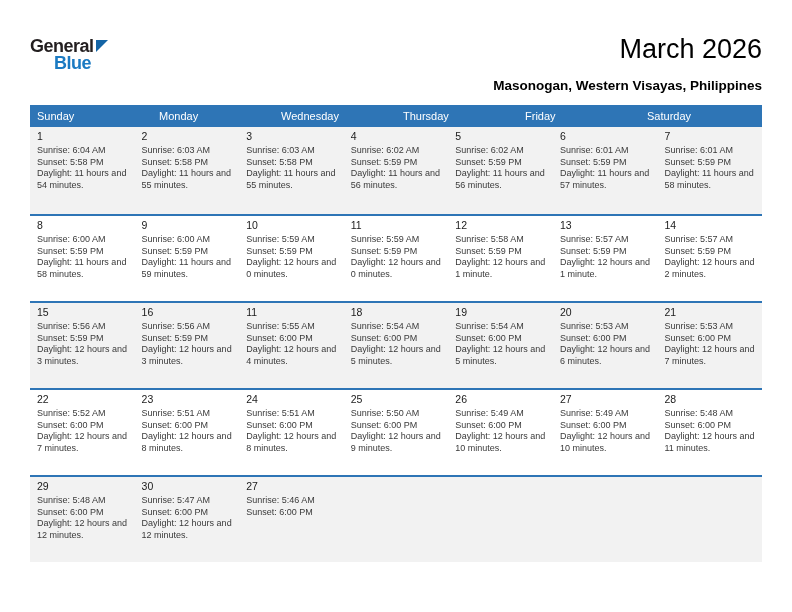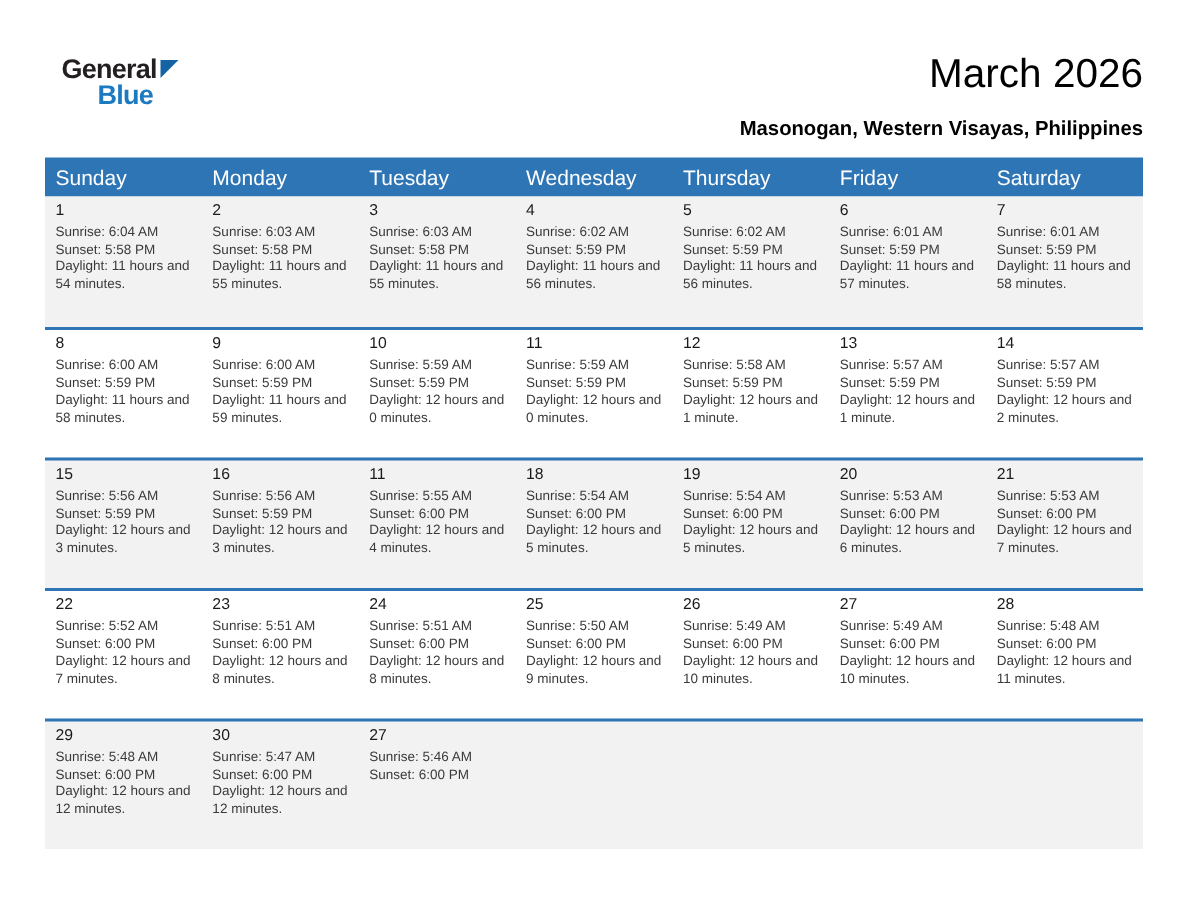--- a/index.html
+++ b/index.html
@@ -3,35 +3,35 @@
 <meta charset="utf-8">
 <style>
   * { margin:0; padding:0; box-sizing:border-box; }
   html,body { width:792px; height:612px; }
   body {
     background:#ffffff;
     font-family:"Liberation Sans","DejaVu Sans",sans-serif;
     position:relative;
     overflow:hidden;
   }
-  .logo { position:absolute; left:41px; top:36px; }
+  .logo { position:absolute; left:30px; top:36px; }
   .logo-row1 { display:flex; align-items:flex-start; }
   .logo-general { font-size:18px; font-weight:bold; color:var(--logo-dark,#231F20); letter-spacing:-0.5px; }
   .logo-triangle {
     width:0; height:0;
     border-top:12px solid var(--logo-tri,#1464A5);
     border-right:12px solid transparent;
     margin-top:4px; margin-left:2px;
   }
   .logo-blue { font-size:18px; font-weight:bold; color:var(--logo-blue,#1B7AC2); margin-left:24px; margin-top:-4px; letter-spacing:-0.5px; }
   .month-title { position:absolute; top:34px; right:30px; font-size:27px; color:#000; }
   .location { position:absolute; top:78px; right:30px; font-size:13.5px; font-weight:bold; color:#000; }
   .calendar { position:absolute; left:30px; top:105px; width:732px; }
   .weekday-row { display:flex; background:var(--accent,#2E75B6); }
-  .weekday-cell { flex:1; color:#ffffff; font-size:14px; padding:5px 0 5px 7px; }
+  .weekday-cell { flex:1; color:#ffffff; font-size:11px; padding:5px 0 5px 7px; }
   .week-row { display:flex; min-height:87px; background:#ffffff; }
   .week-row + .week-row { border-top:2px solid var(--accent,#2E75B6); }
   .week-row.alt { background:var(--row-alt,#F2F2F2); }
   .day-cell { flex:1; padding:3px 7px 0 7px; overflow:hidden; }
   .day-num { font-size:10.5px; color:#1a1a1a; margin-bottom:3px; }
   .day-info { font-size:9px; line-height:11.5px; color:var(--text-dark,#3A3A3A); }
 </style>
 </head>
 <body>
 
@@ -43,21 +43,20 @@
   <div class="logo-blue">Blue</div>
 </div>
 
 <div class="month-title">March 2026</div>
 <div class="location">Masonogan, Western Visayas, Philippines</div>
 
 <div class="calendar">
   <div class="weekday-row" id="weekday-row">
       <div class="weekday-cell">Sunday</div>
       <div class="weekday-cell">Monday</div>
-      <div class="weekday-cell">Tuesday</div>
       <div class="weekday-cell">Wednesday</div>
       <div class="weekday-cell">Thursday</div>
       <div class="weekday-cell">Friday</div>
       <div class="weekday-cell">Saturday</div>
     </div>
   <div id="weeks-container">
       <div class="week-row alt">
         <div class="day-cell">
           <div class="day-num">1</div>
           <div class="day-info">Sunrise: 6:04 AM</div>

